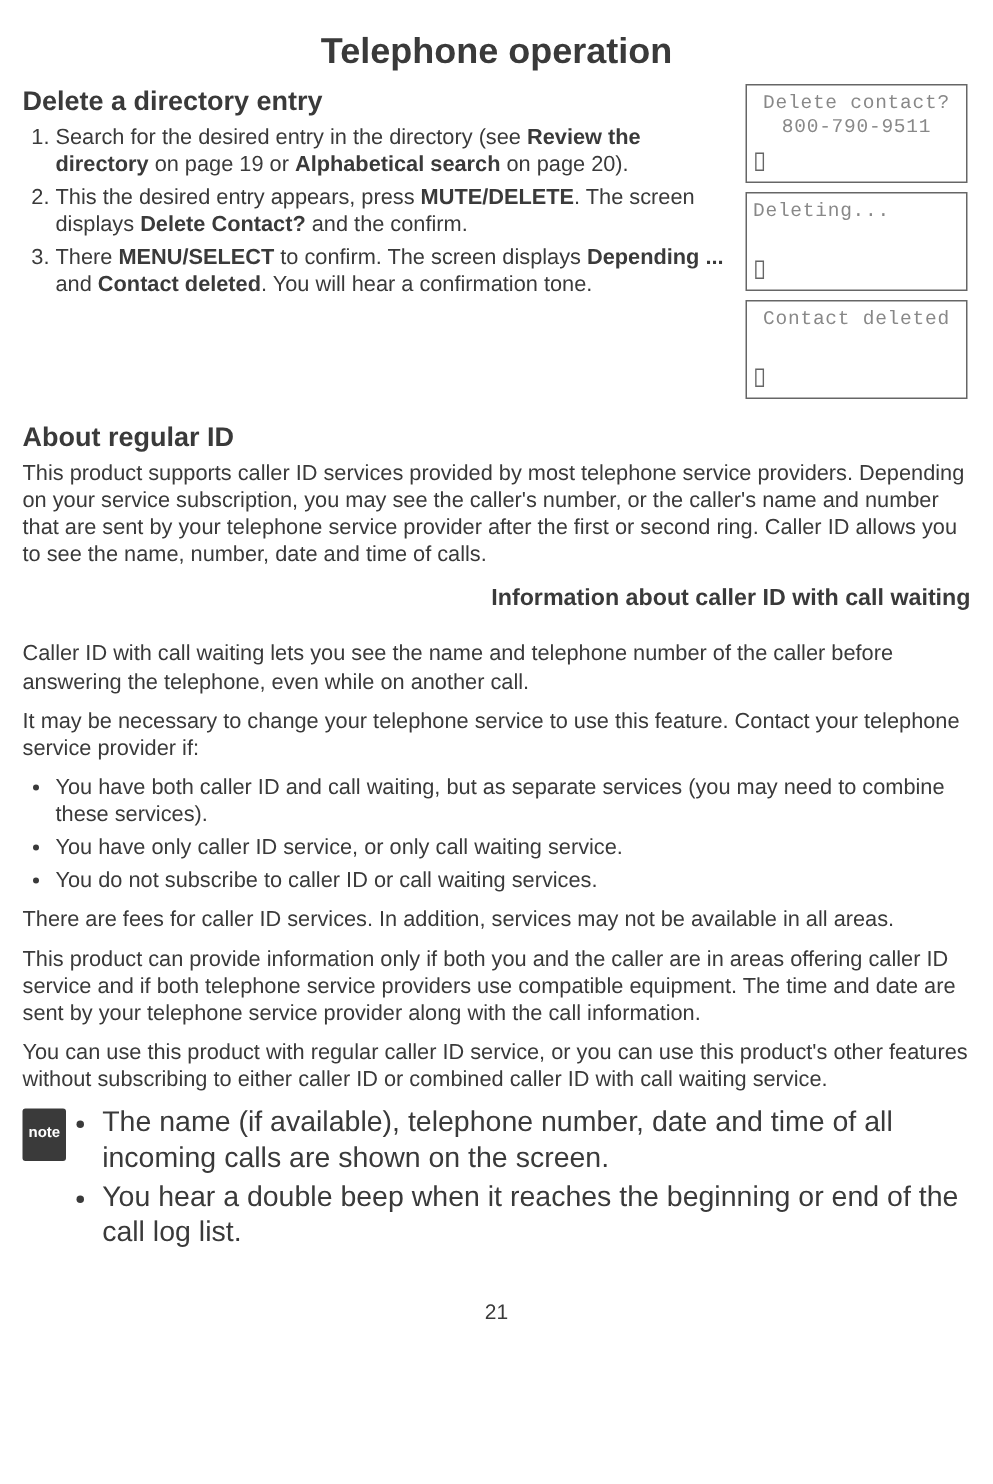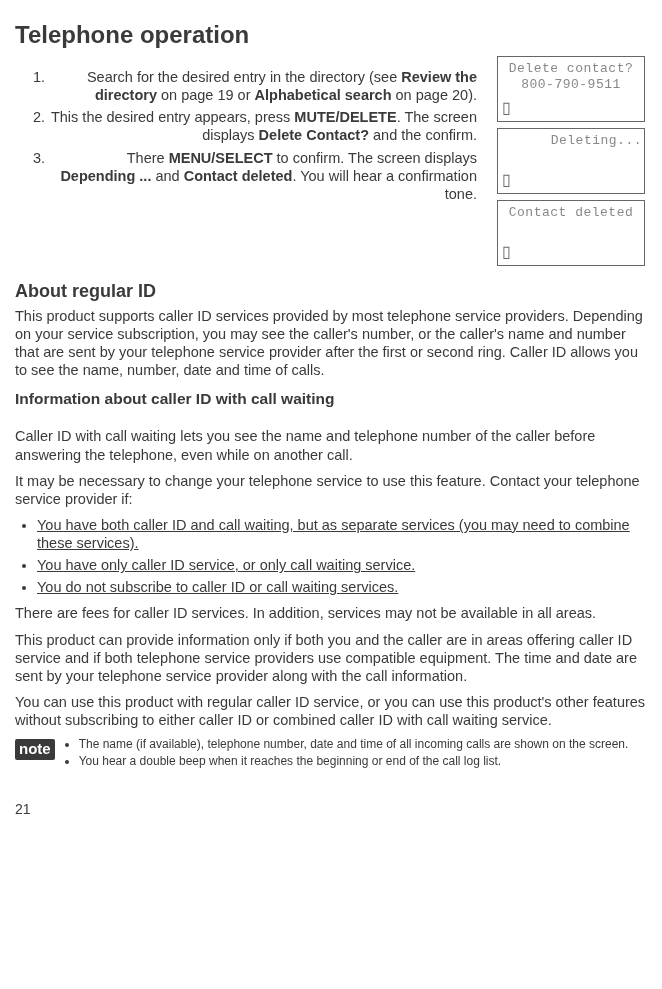--- a/index.html
+++ b/index.html
@@ -9,46 +9,47 @@
     width: 662px;
     box-sizing: border-box;
     color: #3a3a3a;
     font-size: 14.5px;
     line-height: 1.25;
   }
   h1 {
     font-size: 24px;
     font-weight: bold;
     margin: 0 0 6px 0;
+    text-align: center;
   }
   h2 {
     font-size: 18px;
     font-weight: bold;
     margin: 0 0 4px 0;
   }
   h3 {
     font-size: 15.5px;
     font-weight: bold;
     margin: 10px 0 2px 0;
+    text-align: right;
   }
   .top-row {
     display: flex;
     align-items: flex-start;
   }
   .left-col {
     flex: 1;
     padding-right: 8px;
   }
   .right-col {
     width: 150px;
   }
   ol {
-    margin: 12px;
+    margin: 0;
     padding-left: 22px;
-    text-align: right;
   }
   ol li {
     margin-bottom: 4px;
   }
   .lcd {
     border: 1.5px solid #666;
     background: #fff;
     width: 148px;
     box-sizing: border-box;
     margin-bottom: 6px;
@@ -71,82 +72,82 @@
     font-family: Arial, sans-serif;
     font-size: 16px;
     color: #666;
   }
   p {
     margin: 8px 0;
   }
   ul.bullets {
     margin: 4px 0;
     padding-left: 22px;
-    text-decoration: underline;
   }
   ul.bullets li {
     margin-bottom: 4px;
   }
   .note-row {
     display: flex;
     align-items: flex-start;
     margin-top: 8px;
   }
   .note-badge {
     background: #3a3a3a;
     color: #fff;
-    font-size: 15px;
+    font-size: 10px;
     font-weight: bold;
-    padding: 1px 4px;
+    padding: 11px 4px;
     border-radius: 2px;
     margin-right: 8px;
     margin-top: 2px;
   }
   .note-list {
     margin: 0;
     padding-left: 16px;
-    font-size: 12px;
+    font-size: 19px;
   }
   .note-list li {
     margin-bottom: 2px;
   }
   .page-num {
-    text-align: left;
+    text-align: center;
     margin-top: 30px;
     font-size: 14px;
   }
   b { font-weight: bold; }
 </style>
 </head>
 <body>
 
 <h1>Telephone operation</h1>
 
 <div class="top-row">
   <div class="left-col">
+    <h2>Delete a directory entry</h2>
     <ol>
       <li>
         <span>Search for the desired entry in the directory (see </span><b>Review the directory</b><span> on page 19 or </span><b>Alphabetical search</b><span> on page 20).</span>
       </li>
       <li>
         <span>This the desired entry appears, press </span><b>MUTE/DELETE</b><span>. The screen displays </span><b>Delete Contact?</b><span> and the confirm.</span>
       </li>
       <li>
         <span>There </span><b>MENU/SELECT</b><span> to confirm. The screen displays </span><b>Depending ...</b><span> and </span><b>Contact deleted</b><span>. You will hear a confirmation tone.</span>
       </li>
     </ol>
   </div>
   <div class="right-col">
     <div class="lcd">
       <div class="lcd-line">Delete contact?</div>
       <div class="lcd-line">800-790-9511</div>
       <div class="battery">▯</div>
     </div>
     <div class="lcd">
-      <div class="lcd-line" style="text-align:right;padding-left:2px">Deleting...</div>
+      <div class="lcd-line" style="text-align:left;padding-left:2px">Deleting...</div>
       <div class="lcd-line"></div>
       <div class="battery">▯</div>
     </div>
     <div class="lcd">
       <div class="lcd-line">Contact deleted</div>
       <div class="lcd-line"></div>
       <div class="battery">▯</div>
     </div>
   </div>
 </div>

